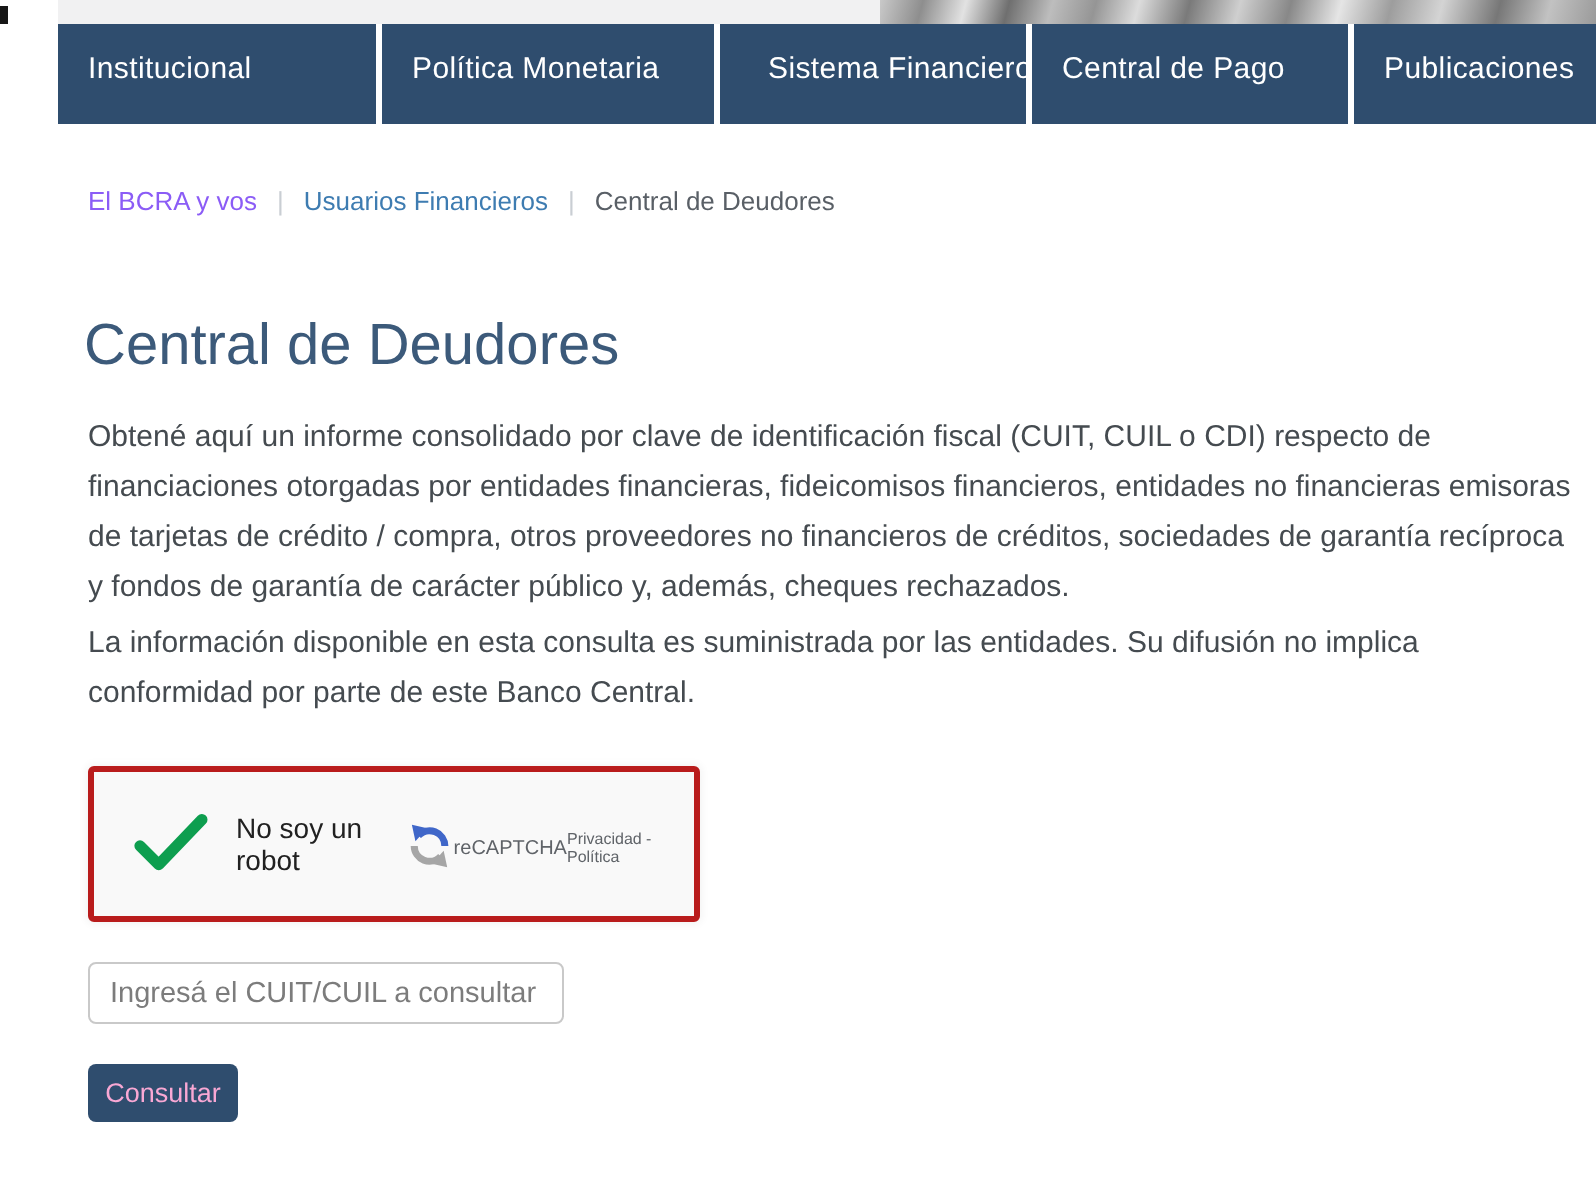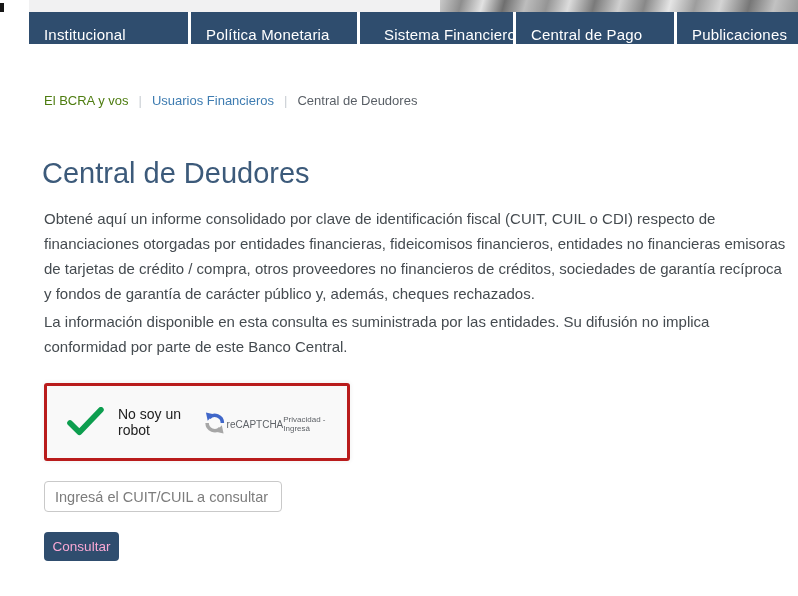--- a/index.html
+++ b/index.html
@@ -16,37 +16,37 @@
   .top-strip-photo {
     position: absolute; left: 440px; top: 0; width: 358px; height: 12px;
     background: linear-gradient(105deg,
       #c9c9c9 0%, #8e8e8e 6%, #e2e2e2 12%, #6f6f6f 18%, #bdbdbd 24%,
       #959595 30%, #dcdcdc 36%, #7a7a7a 43%, #cfcfcf 50%, #888888 57%,
       #e5e5e5 64%, #9d9d9d 71%, #d4d4d4 78%, #777777 86%, #c2c2c2 93%, #9a9a9a 100%);
   }
   .edge-sliver { position: absolute; left: 0; top: 3px; width: 4px; height: 9px; background: #161616; }
 
   
-  .nav { position: absolute; left: 29px; top: 12px; right: 0; height: 32px; display: flex; gap: 3px; }
+  .nav { position: absolute; left: 29px; top: 12px; right: 0; height: 50px; display: flex; gap: 3px; }
   .nav-tab {
     background: #2f4d6e; color: #ffffff;
     font-size: 15px; letter-spacing: 0.2px;
     padding: 14px 0 0 15px; box-sizing: border-box;
     cursor: pointer; white-space: nowrap;
   }
   .nav-tab:nth-child(1) { width: 159px; }
   .nav-tab:nth-child(2) { width: 166px; }
   .nav-tab:nth-child(3) { width: 153px; padding-left: 24px; }
   .nav-tab:nth-child(4) { width: 158px; }
   .nav-tab:nth-child(5) { flex: 1; }
 
   
   .breadcrumb { position: absolute; left: 44px; top: 93px; display: flex; align-items: center; font-size: 13px; }
   .crumb { text-decoration: none; }
-  .crumb-muted { color: #4d7c0f; text-align: center; }
+  .crumb-muted { color: #8b5cf6; text-align: center; }
   .crumb-link { color: #3e7cb1; cursor: pointer; }
   .crumb-current { color: #595f66; }
   .crumb-sep { color: #c9ced3; padding: 0 10px; font-size: 13px; }
 
   
   .page-title { position: absolute; left: 42px; top: 157px; font-size: 29px; font-weight: 400; color: #3c5a7a; margin: 0; }
   .para { position: absolute; left: 44px; width: 742px; font-size: 15px; line-height: 25px; color: #454b50; margin: 0; }
   .para-1 { top: 206px; }
   .para-2 { top: 309px; }
 
@@ -113,21 +113,21 @@
     </svg>
     <span class="rc-label">No soy un robot</span>
     <div class="rc-right">
       <svg class="rc-logo" viewBox="0 0 40 40">
         <path d="M33 20 a13 13 0 0 0 -22.5 -8.8" stroke="#4067c9" stroke-width="6" fill="none"></path>
         <polygon points="5,2 18,5 8,16" fill="#4067c9"></polygon>
         <path d="M7 20 a13 13 0 0 0 22.5 8.8" stroke="#a6a6a6" stroke-width="6" fill="none"></path>
         <polygon points="35,38 22,35 32,24" fill="#a6a6a6"></polygon>
       </svg>
       <span class="rc-brand">reCAPTCHA</span>
-      <span class="rc-links">Privacidad - Ingresá</span>
+      <span class="rc-links">Privacidad - Política</span>
     </div>
   </div>
 
   <input class="cuit-input" type="text" placeholder="Ingresá el CUIT/CUIL a consultar" style="">
 
   <button class="consultar-btn">Consultar</button>
 
 </div>
 
 </body></html>

